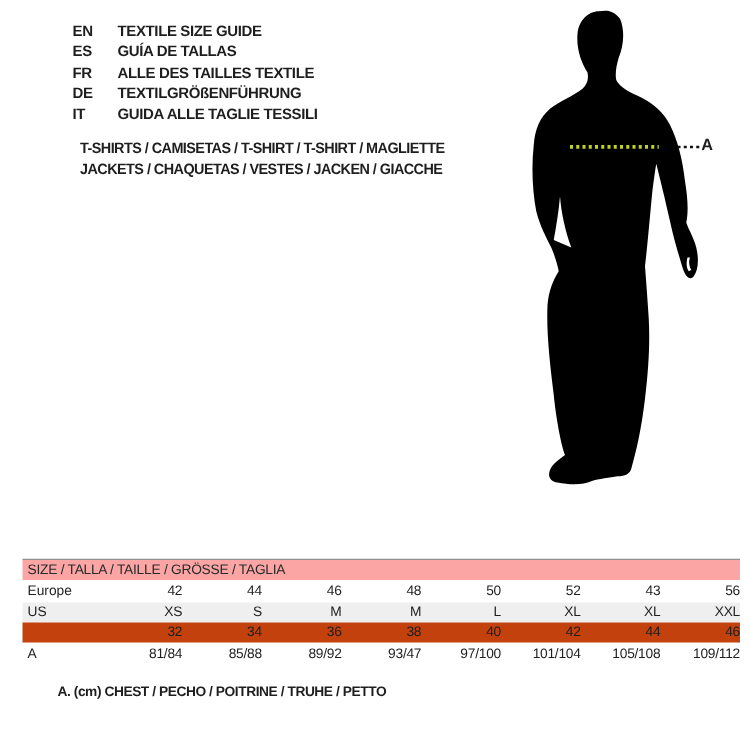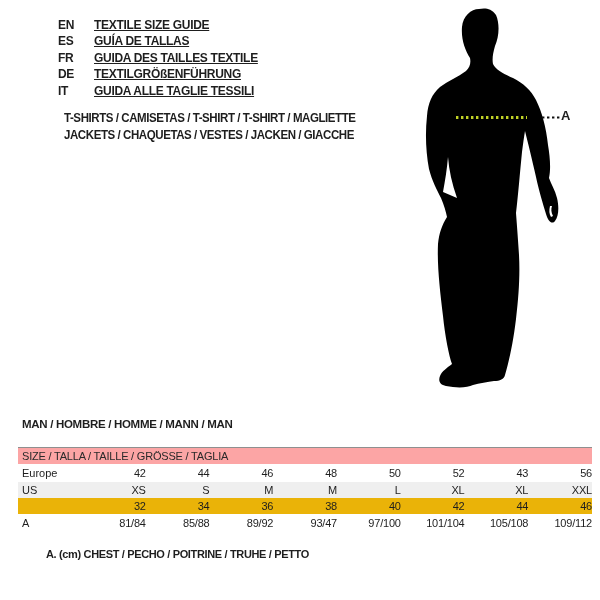--- a/index.html
+++ b/index.html
@@ -4,36 +4,36 @@
 <style>
   html,body{margin:0;padding:0;background:#fff;}
   .canvas{
     position:relative;width:600px;height:600px;background:#ffffff;overflow:hidden;
     font-family:"Liberation Sans",sans-serif;color:#1e1e1e;
   }
   
   .lang-list{position:absolute;left:22px;top:17px;}
   .lang-row{display:flex;line-height:16.4px;font-size:12px;font-weight:bold;letter-spacing:-0.3px;}
   .lang-code{width:36px;flex:0 0 36px;padding-left:36px;}
-  .lang-title{white-space:nowrap;text-decoration:underline;}
+  .lang-title{white-space:nowrap;}
   
   .categories{position:absolute;left:22px;top:110px;margin-left:42px;}
   .category-line{font-size:12px;font-weight:bold;line-height:16.5px;letter-spacing:-0.45px;white-space:nowrap;transform:scaleX(0.96);transform-origin:left center;}
   
   .figure-svg{position:absolute;left:0;top:0;}
   .measure-a{position:absolute;left:561px;top:108px;font-size:13px;font-weight:600;letter-spacing:-0.2px;}
   
   .section-title{position:absolute;left:22px;top:418px;font-size:11.5px;font-weight:bold;letter-spacing:-0.3px;white-space:nowrap;}
   
   .size-table{position:absolute;left:18px;top:447px;width:574px;border-top:1px solid #8f8f8f;font-size:11px;}
   .t-header{height:16px;line-height:16px;background:#fca5a5;padding-left:4px;color:#2a2a2a;letter-spacing:-0.2px;}
   .t-row{display:flex;align-items:center;}
   .t-row.r-europe{height:18px;gap:24px;}
   .t-row.r-us1{height:16px;background:#efefef;}
-  .t-row.r-us2{height:16px;background:#eab308;}
+  .t-row.r-us2{height:16px;background:#c2410c;}
   .t-row.r-a{height:18px;}
   .t-label{flex:0 0 60px;padding-left:4px;}
   .t-cell{flex:1;text-align:right;letter-spacing:-0.2px;}
   
   .footnote{position:absolute;left:22px;top:548px;font-size:11px;font-weight:bold;letter-spacing:-0.35px;white-space:nowrap;margin-left:24px;}
 </style>
 </head>
 <body>
 
 <div class="canvas">
@@ -42,21 +42,21 @@
     <div class="lang-row">
       <span class="lang-code">EN</span>
       <span class="lang-title">TEXTILE SIZE GUIDE</span>
     </div>
     <div class="lang-row">
       <span class="lang-code">ES</span>
       <span class="lang-title">GUÍA DE TALLAS</span>
     </div>
     <div class="lang-row">
       <span class="lang-code">FR</span>
-      <span class="lang-title">GUIDA DES TAILLES TEXTILE</span>
+      <span class="lang-title">ALLE DES TAILLES TEXTILE</span>
     </div>
     <div class="lang-row">
       <span class="lang-code">DE</span>
       <span class="lang-title">TEXTILGRÖßENFÜHRUNG</span>
     </div>
     <div class="lang-row">
       <span class="lang-code">IT</span>
       <span class="lang-title">GUIDA ALLE TAGLIE TESSILI</span>
     </div>
   </div>
@@ -107,21 +107,20 @@
       C447 169 445 181 443 192
       L457 198
       C452 184 449 170 448 157 Z"></path>
     <path fill="#ffffff" d="
       M550 206 C549 210 549 214 551 217 L553 216 C551 212 551 209 552 206 Z"></path>
     <line x1="456" y1="117.5" x2="527" y2="117.5" stroke-width="3" stroke-dasharray="2.4 2.6" stroke="#c1d226"></line>
     <line x1="542" y1="117.5" x2="560" y2="117.5" stroke-width="2" stroke-dasharray="2.4 2.6" stroke="#111111"></line>
   </svg>
   <span class="measure-a">A</span>
 
-  <div class="section-title">MAN / HOMBRE / HOMME / MANN / MAN</div>
 
   <div class="size-table">
     <div class="t-header">SIZE / TALLA / TAILLE / GRÖSSE / TAGLIA</div>
 
     <div class="t-row r-europe">
       <span class="t-label">Europe</span>
       <span class="t-cell">42</span>
       <span class="t-cell">44</span>
       <span class="t-cell">46</span>
       <span class="t-cell">48</span>

